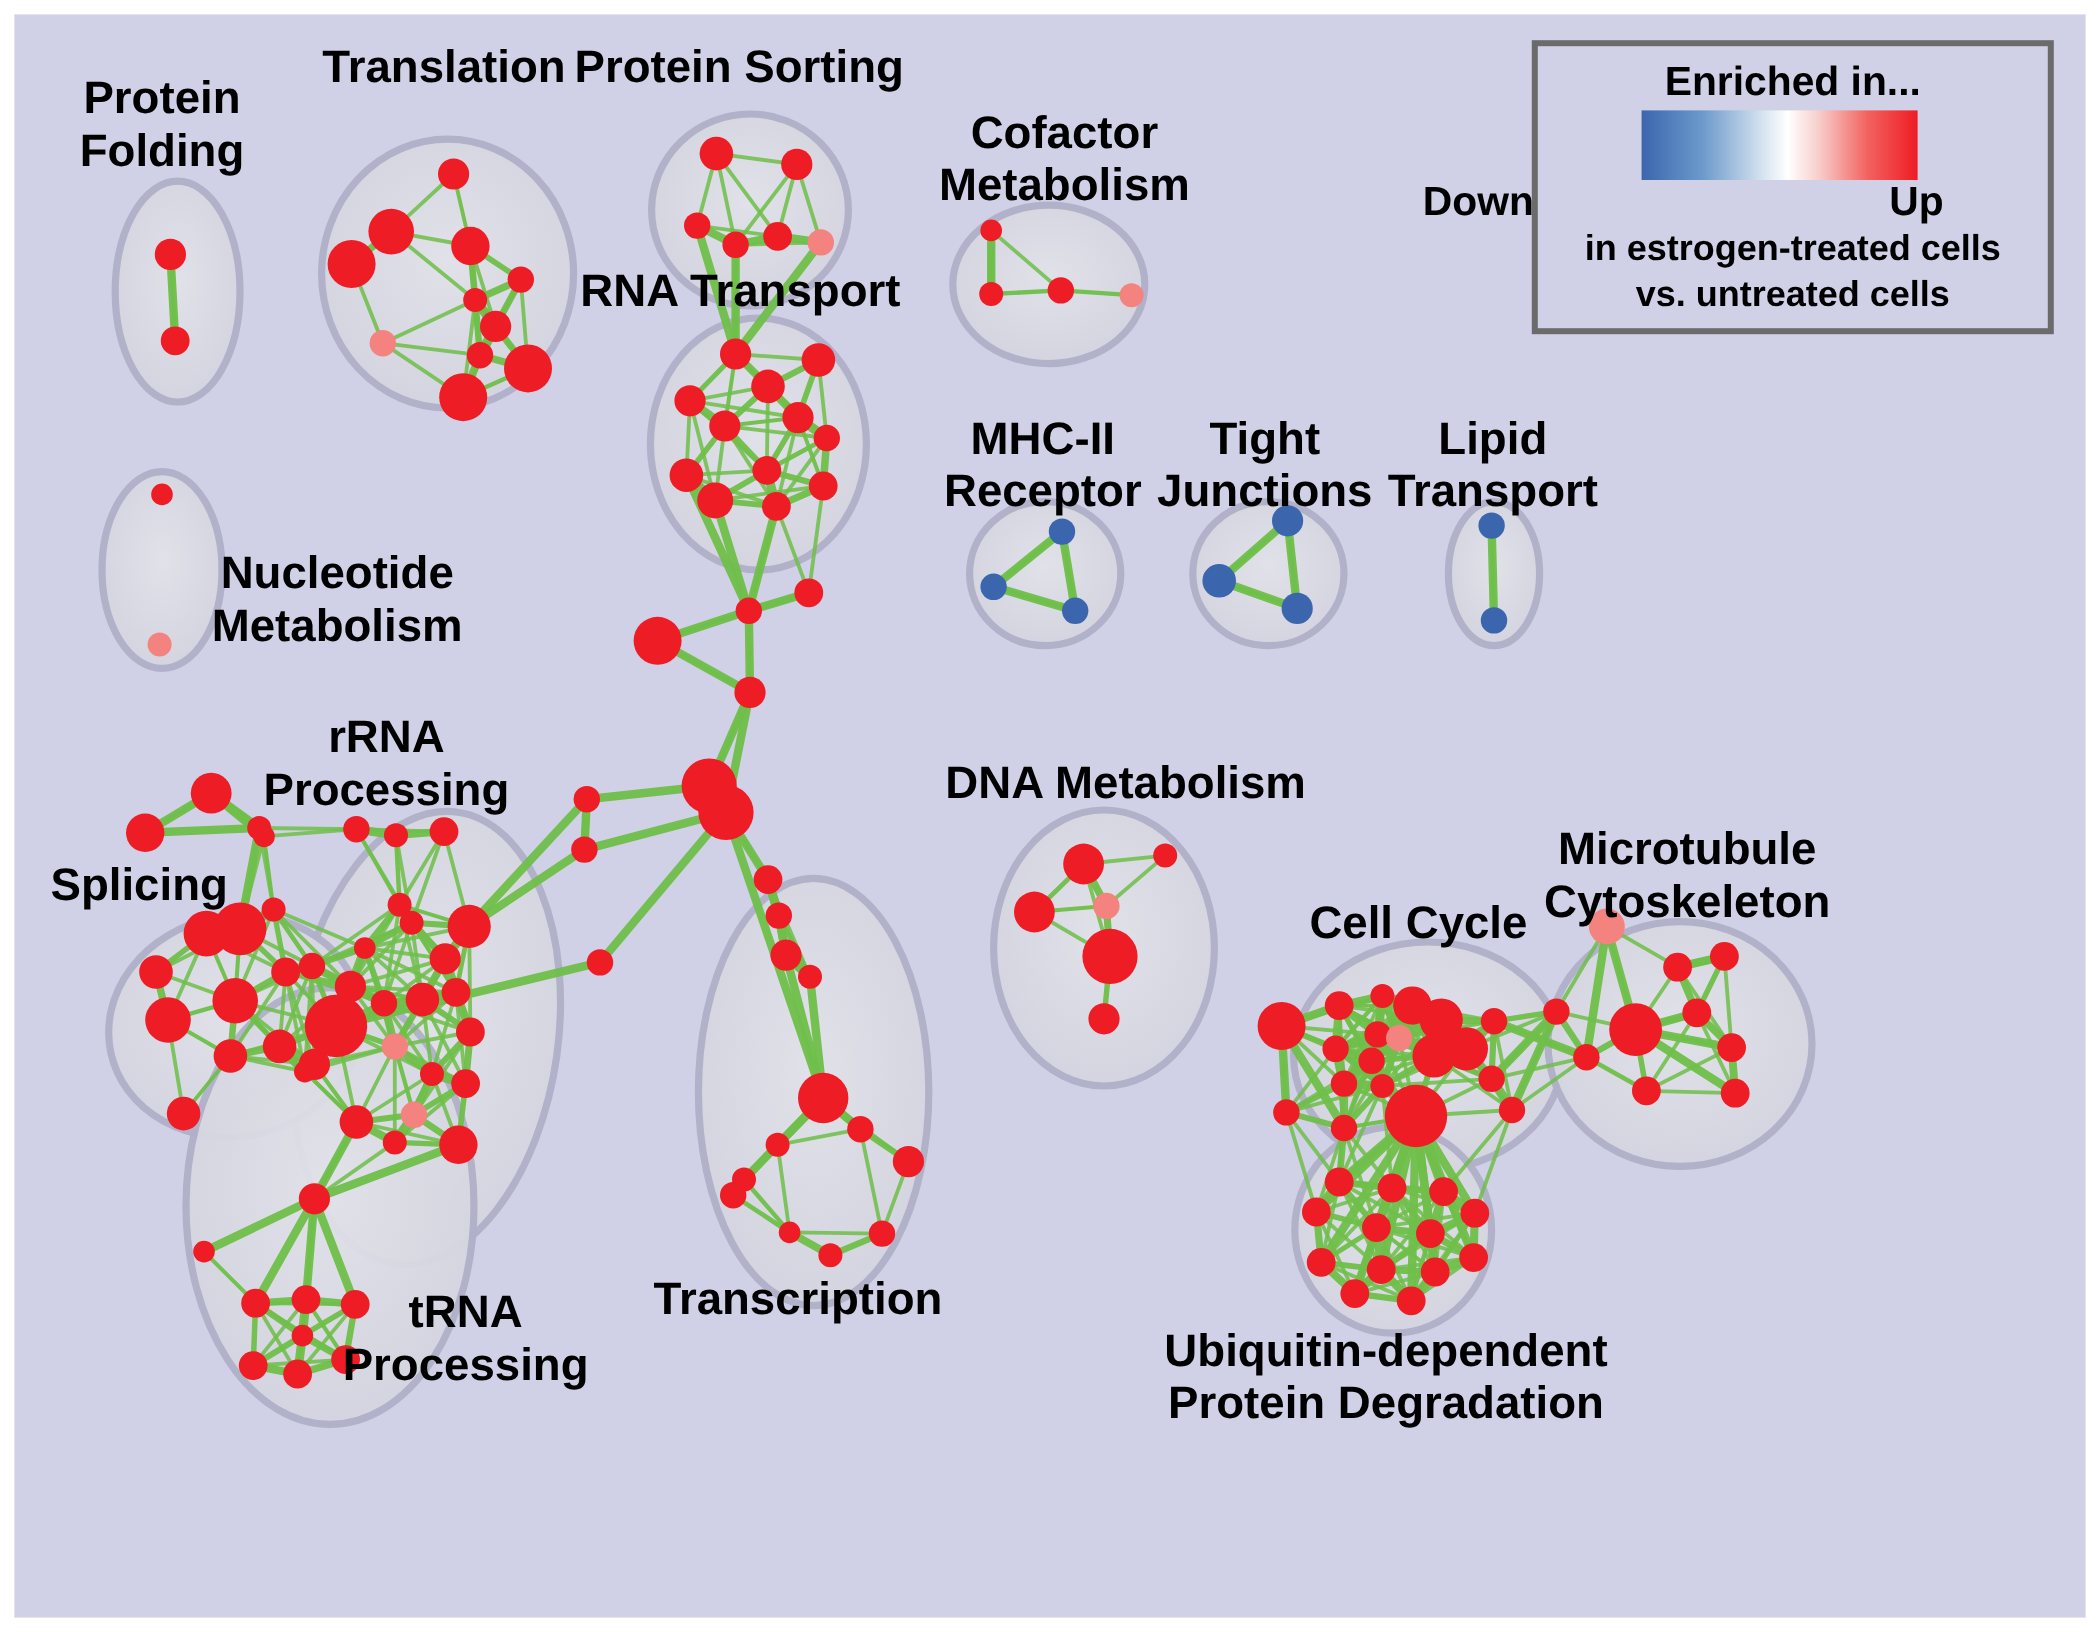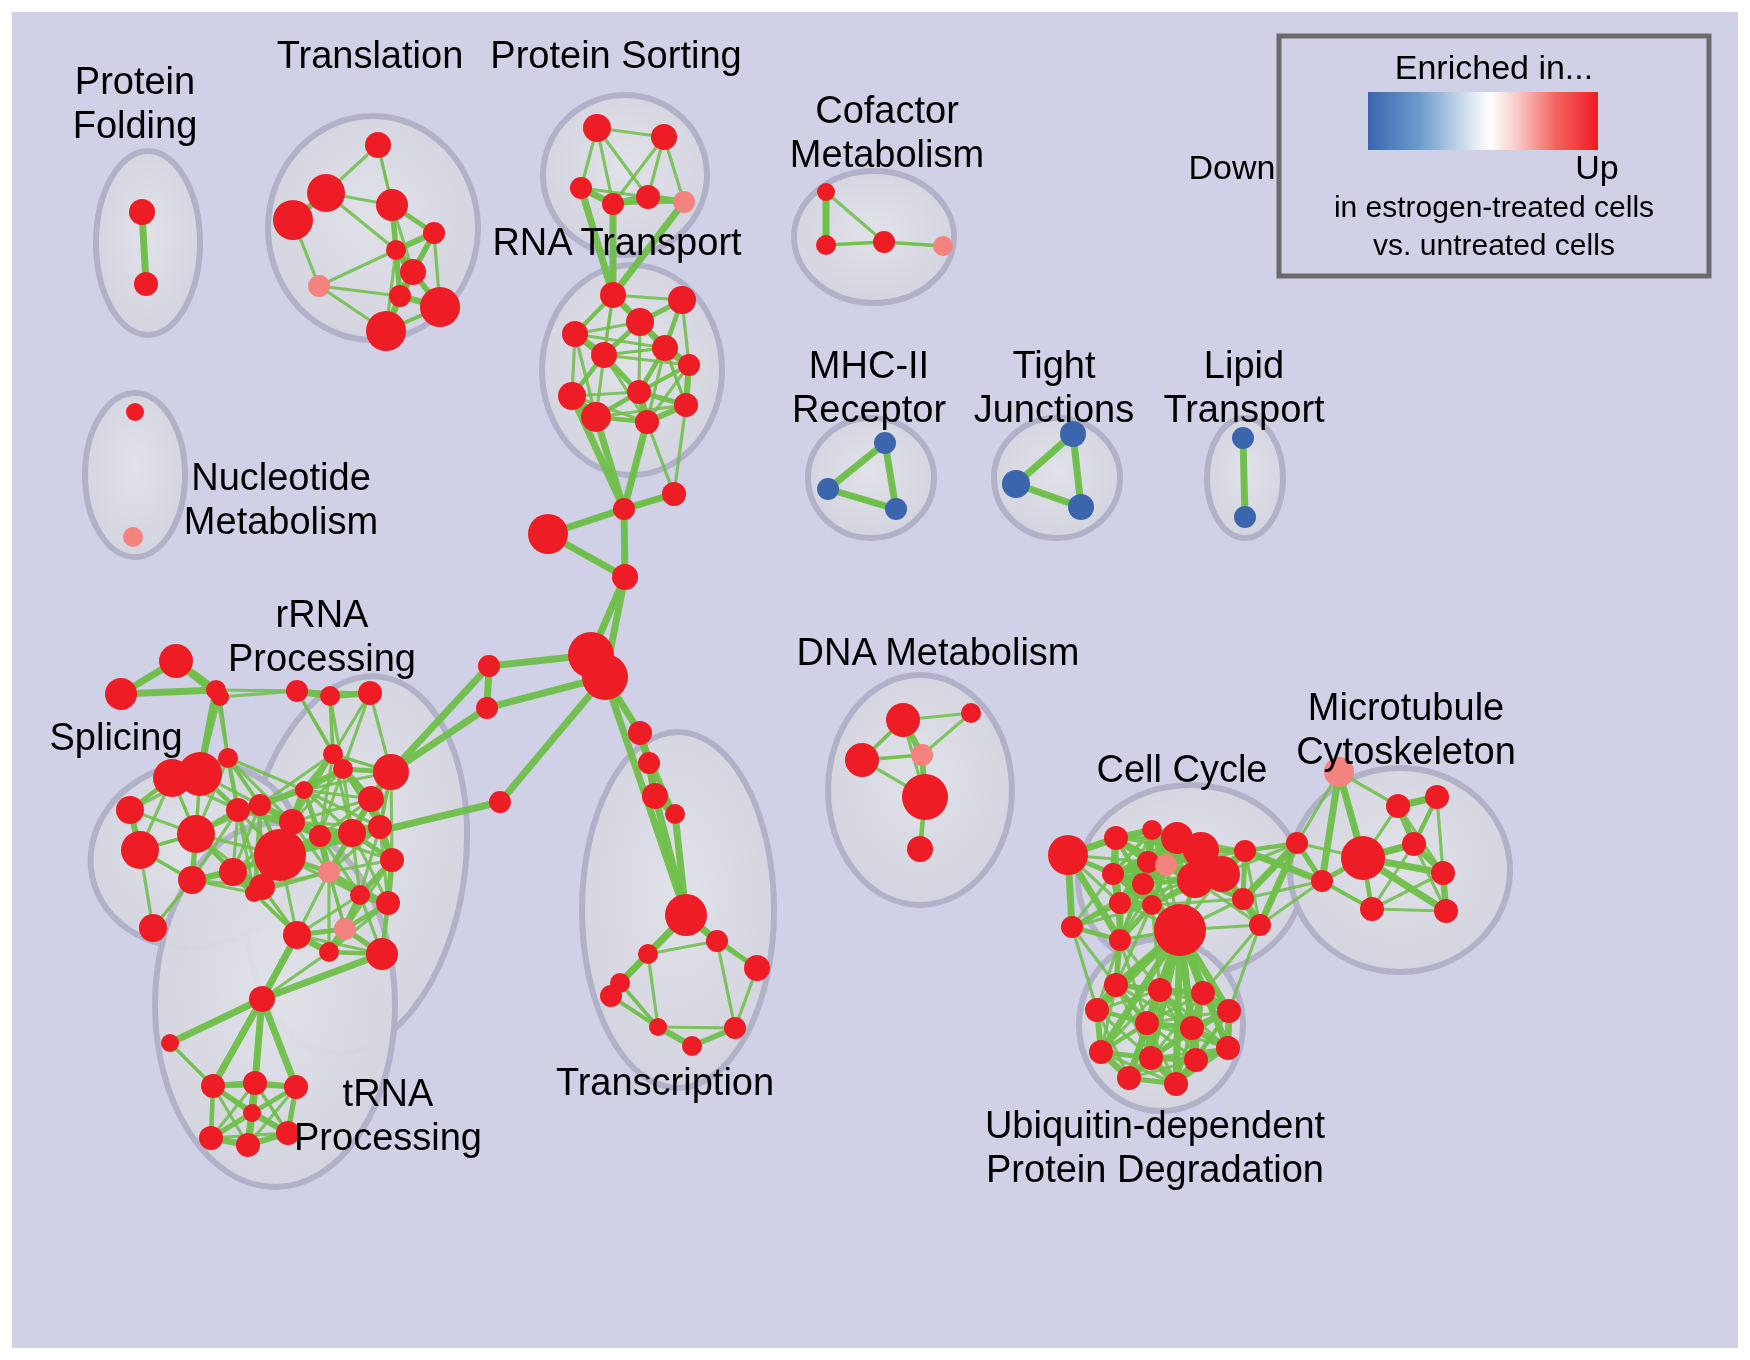--- a/index.html
+++ b/index.html
@@ -1,18 +1,18 @@
 <!DOCTYPE html>
 <html><head>
 <meta charset="utf-8">
 <title>Enrichment Map</title>
 <style>
   html,body{margin:0;padding:0;background:#ffffff;}
   body{font-family:"Liberation Sans", sans-serif;}
-  #stage{position:relative;width:1750px;height:1360px;background:#ffffff;overflow:hidden;}
+  #stage{position:relative;width:1750px;height:1360px;background:#ffffff;overflow:hidden;font-weight:bold;}
   #canvas{position:absolute;left:0;top:0;width:1750px;height:1360px;}
   .cluster-label{
     font-family:"Liberation Sans", sans-serif;
     font-size:38px;
     fill:#000000;
     text-anchor:middle;
     dominant-baseline:middle;
   }
   .legend-text{
     font-family:"Liberation Sans", sans-serif;

